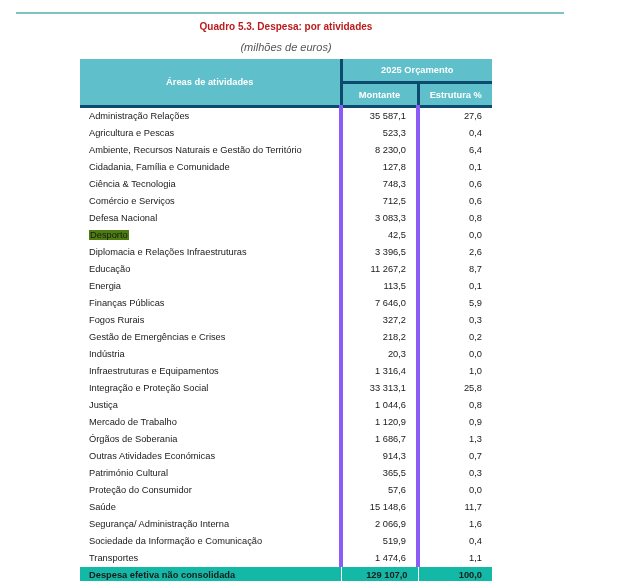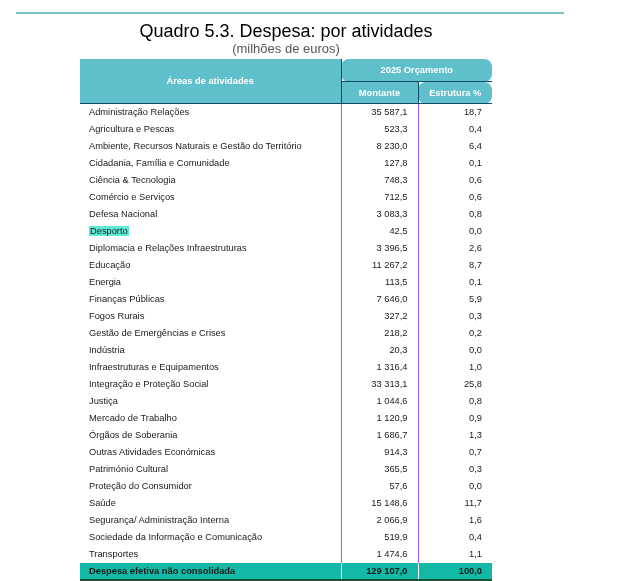--- a/index.html
+++ b/index.html
@@ -22,32 +22,33 @@
     width: 548px;
     height: 2px;
     background: #7cc3c3;
   }
   .title {
     position: absolute;
     left: 0;
     top: 21px;
     width: 572px;
     text-align: center;
-    font-size: 18px;
-    font-weight: normal;
-    color: #000000;
+    font-size: 10px;
+    font-weight: bold;
+    color: #b91c1c;
   }
   .subtitle {
     position: absolute;
     left: 0;
     top: 41px;
     width: 572px;
     text-align: center;
-    font-size: 13px;
+    font-size: 11px;
     color: #555;
+    font-style: italic;
   }
   table.quadro {
     position: absolute;
     left: 80px;
     top: 59px;
     width: 412px;
     border-collapse: collapse;
     table-layout: fixed;
     font-size: 9.3px;
   }
@@ -55,49 +56,49 @@
   table.quadro col.c2 { width: 77px; }
   table.quadro col.c3 { width: 74px; }
 
   table.quadro th {
     background: #5fbfcb;
     color: #ffffff;
     font-weight: bold;
     font-size: 9.3px;
     text-align: center;
     padding: 0;
-    border: 1px solid #0c4a6e;
+    border: 3px solid #0c4a6e;
   }
   table.quadro tr.h1 th { height: 22px; }
   table.quadro tr.h2 th { height: 21px; }
   table.quadro th.area-head { border-left: none; }
-  table.quadro th.last { border-right: none; border-radius: 8px; }
+  table.quadro th.last { border-right: none; }
   table.quadro tr.h1 th { border-top: none; }
 
   table.quadro td {
     height: 17px;
     padding: 0 8px;
     white-space: nowrap;
     overflow: hidden;
     line-height: 17px;
   }
   table.quadro td.name {
     text-align: left;
     padding-left: 9px;
   }
   table.quadro td.num {
     text-align: right;
-    border-left: 1px solid #8b5cf6;
+    border-left: 4px solid #8b5cf6;
     padding-right: 10px;
   }
   table.quadro td.pct {
     padding-right: 10px;
   }
   .hl {
-    background: #5eead4;
+    background: #4d7c0f;
     padding: 0 1px;
   }
   table.quadro tr.total td {
     background: #14b8a6;
     font-weight: bold;
     height: 16px;
     line-height: 16px;
     border-bottom: 2px solid #14532d;
   }
   table.quadro tr.total td.num {
@@ -124,21 +125,21 @@
     </tr>
     <tr class="h2">
       <th>Montante</th>
       <th class="last">Estrutura %</th>
     </tr>
   </thead>
   <tbody id="table-body">
       <tr>
         <td class="name">Administração Relações</td>
         <td class="num">35 587,1</td>
-        <td class="num pct">18,7</td>
+        <td class="num pct">27,6</td>
       </tr>
       <tr>
         <td class="name">Agricultura e Pescas</td>
         <td class="num">523,3</td>
         <td class="num pct">0,4</td>
       </tr>
       <tr>
         <td class="name">Ambiente, Recursos Naturais e Gestão do Território</td>
         <td class="num">8 230,0</td>
         <td class="num pct">6,4</td>

